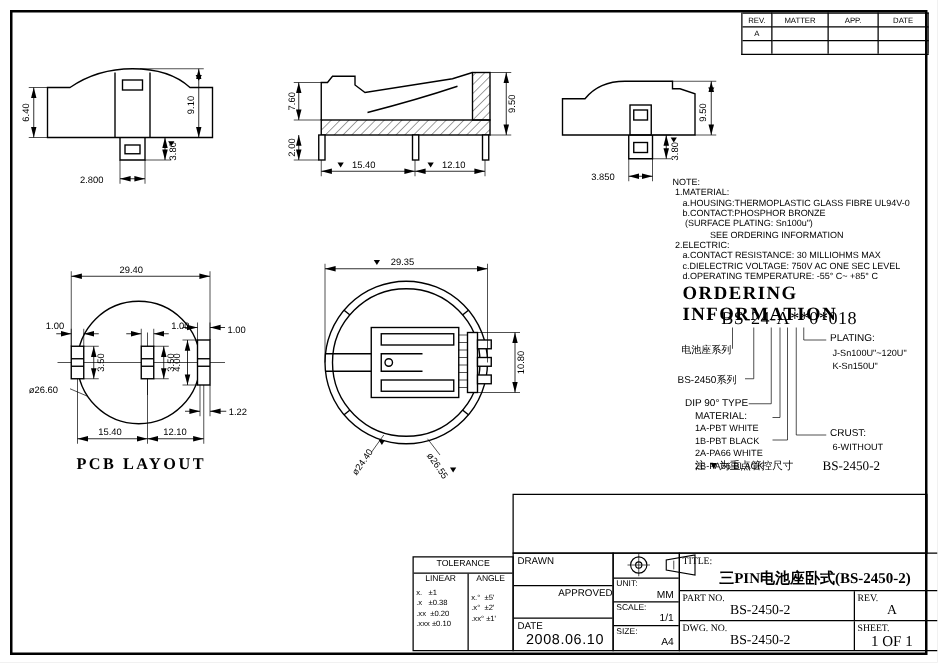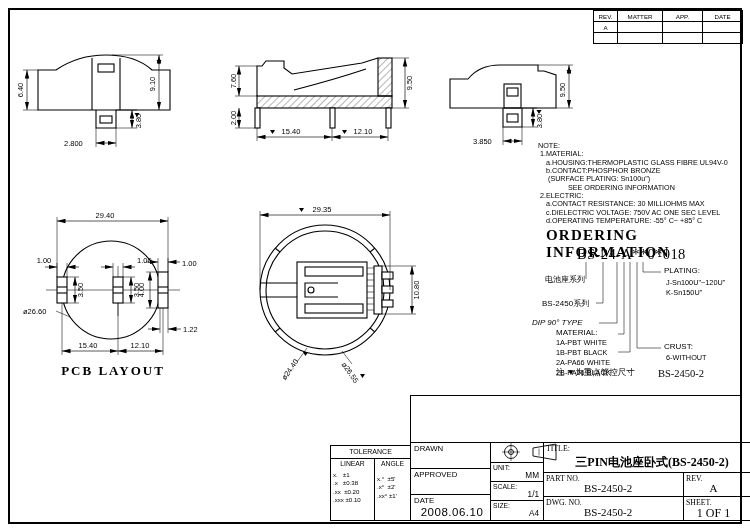--- a/index.html
+++ b/index.html
@@ -311,21 +311,21 @@
     <div class="note-line">               SEE ORDERING INFORMATION</div>
     <div class="note-line"> 2.ELECTRIC:</div>
     <div class="note-line">    a.CONTACT RESISTANCE: 30 MILLIOHMS MAX</div>
     <div class="note-line">    c.DIELECTRIC VOLTAGE: 750V AC ONE SEC LEVEL</div>
     <div class="note-line">    d.OPERATING TEMPERATURE: -55° C~ +85° C</div>
   </div>
 
   <div class="abs ord-title">ORDERING INFORMATION</div>
   <div class="ord-lbl" style="left:545px;top:274px;">电池座系列</div>
   <div class="ord-lbl" style="left:542px;top:298px;">BS-2450系列</div>
-  <div class="ord-lbl" style="left:532px;top:318px;font-style:italic;">DIP 90° TYPE</div>
+  <div class="ord-lbl" style="left:548px;top:318px;">DIP 90° TYPE</div>
   <div class="ord-lbl" style="left:556px;top:328px;">MATERIAL:</div>
   <div class="ord-opt" style="left:556px;top:338px;">1A-PBT WHITE</div>
   <div class="ord-opt" style="left:556px;top:348px;">1B-PBT BLACK</div>
   <div class="ord-opt" style="left:556px;top:358px;">2A-PA66 WHITE</div>
 
   <div class="ord-opt" style="left:556px;top:368px;">2B-PA66 BLACK</div>
   <div class="ord-lbl" style="left:664px;top:266px;">PLATING:</div>
   <div class="ord-opt" style="left:666px;top:278px;">J-Sn100U"~120U"</div>
   <div class="ord-opt" style="left:666px;top:288px;">K-Sn150U"</div>
   <div class="ord-lbl" style="left:664px;top:342px;">CRUST:</div>
@@ -351,21 +351,21 @@
         <div class="rw">.x°  ±2'</div>
         <div class="rw">.xx° ±1'</div>
       </div>
     </div>
   </div>
 
   <div class="abs tb drawn-box">
     <div class="db-row" style="height:26px;">
       <span>DRAWN</span>
     </div>
-    <div class="db-row" style="height:26px;">
+    <div class="db-row" style="height:26px;text-align:right;">
       <span>APPROVED</span>
     </div>
     <div class="db-row last" style="height:24px;">
       <span>DATE</span>
       <div class="date-val">2008.06.10</div>
     </div>
   </div>
 
   <div class="abs tb proj-col">
     <div class="pc-row" style="height:20px;"></div>

